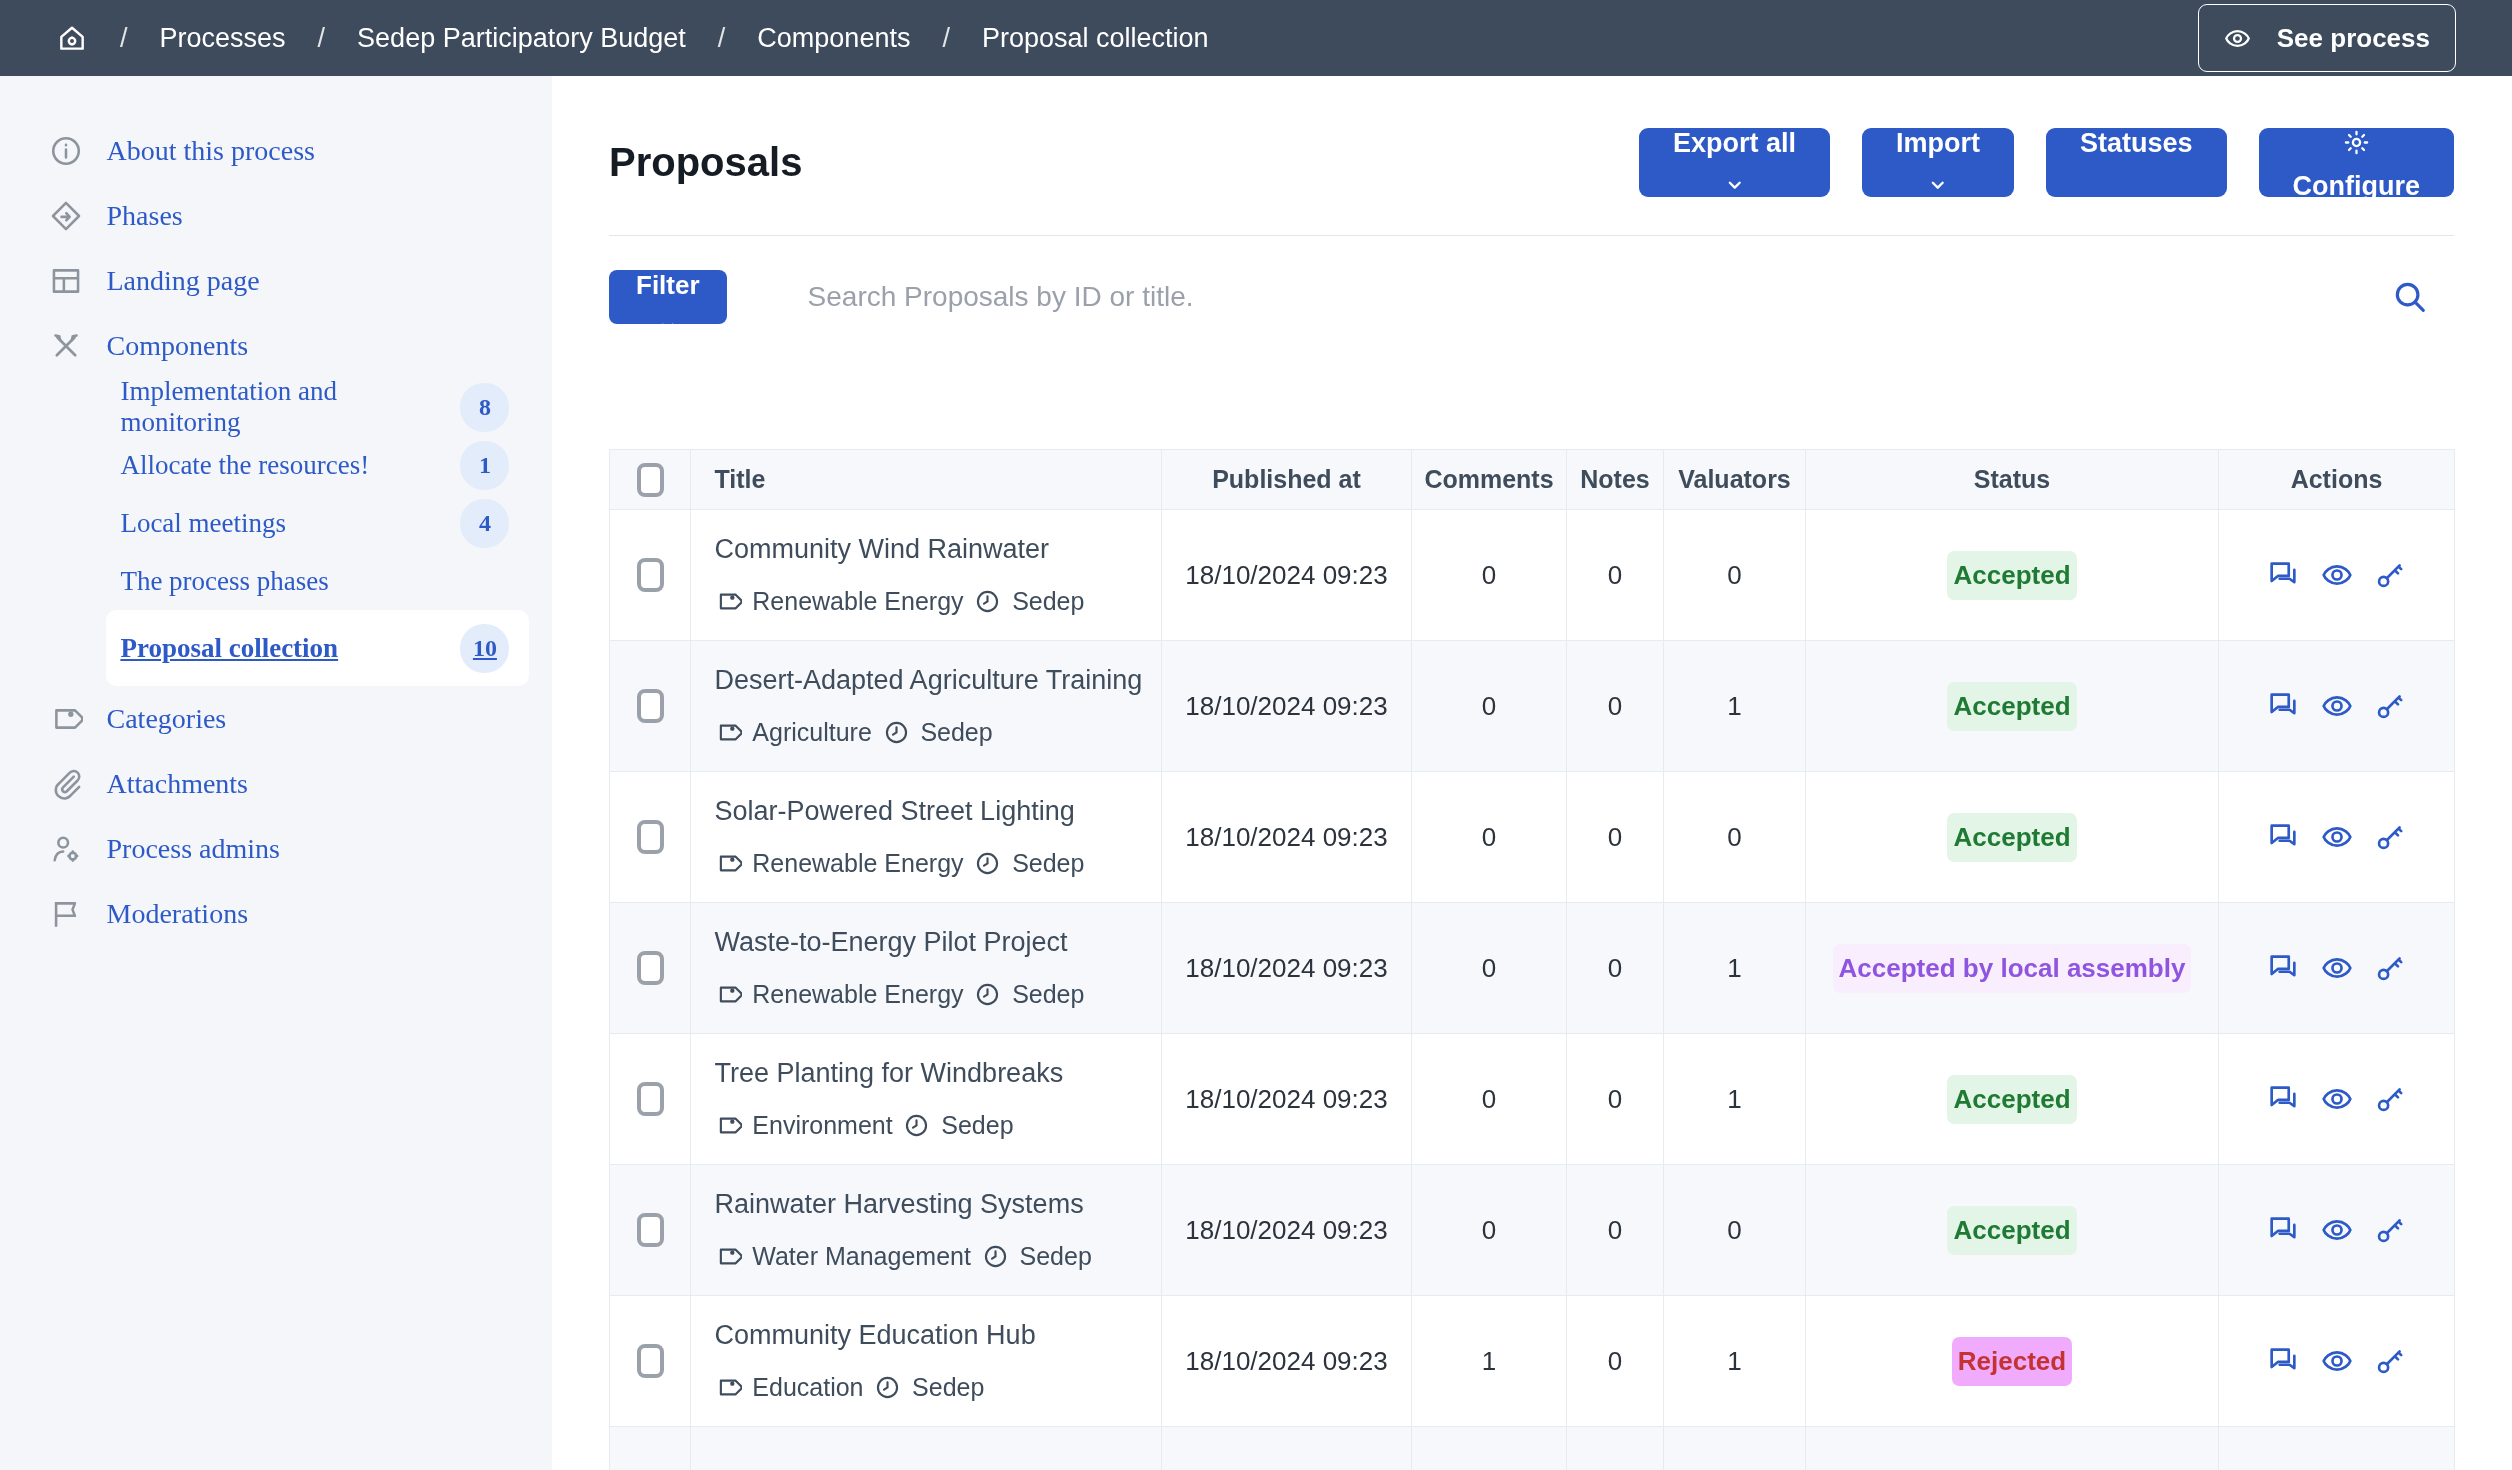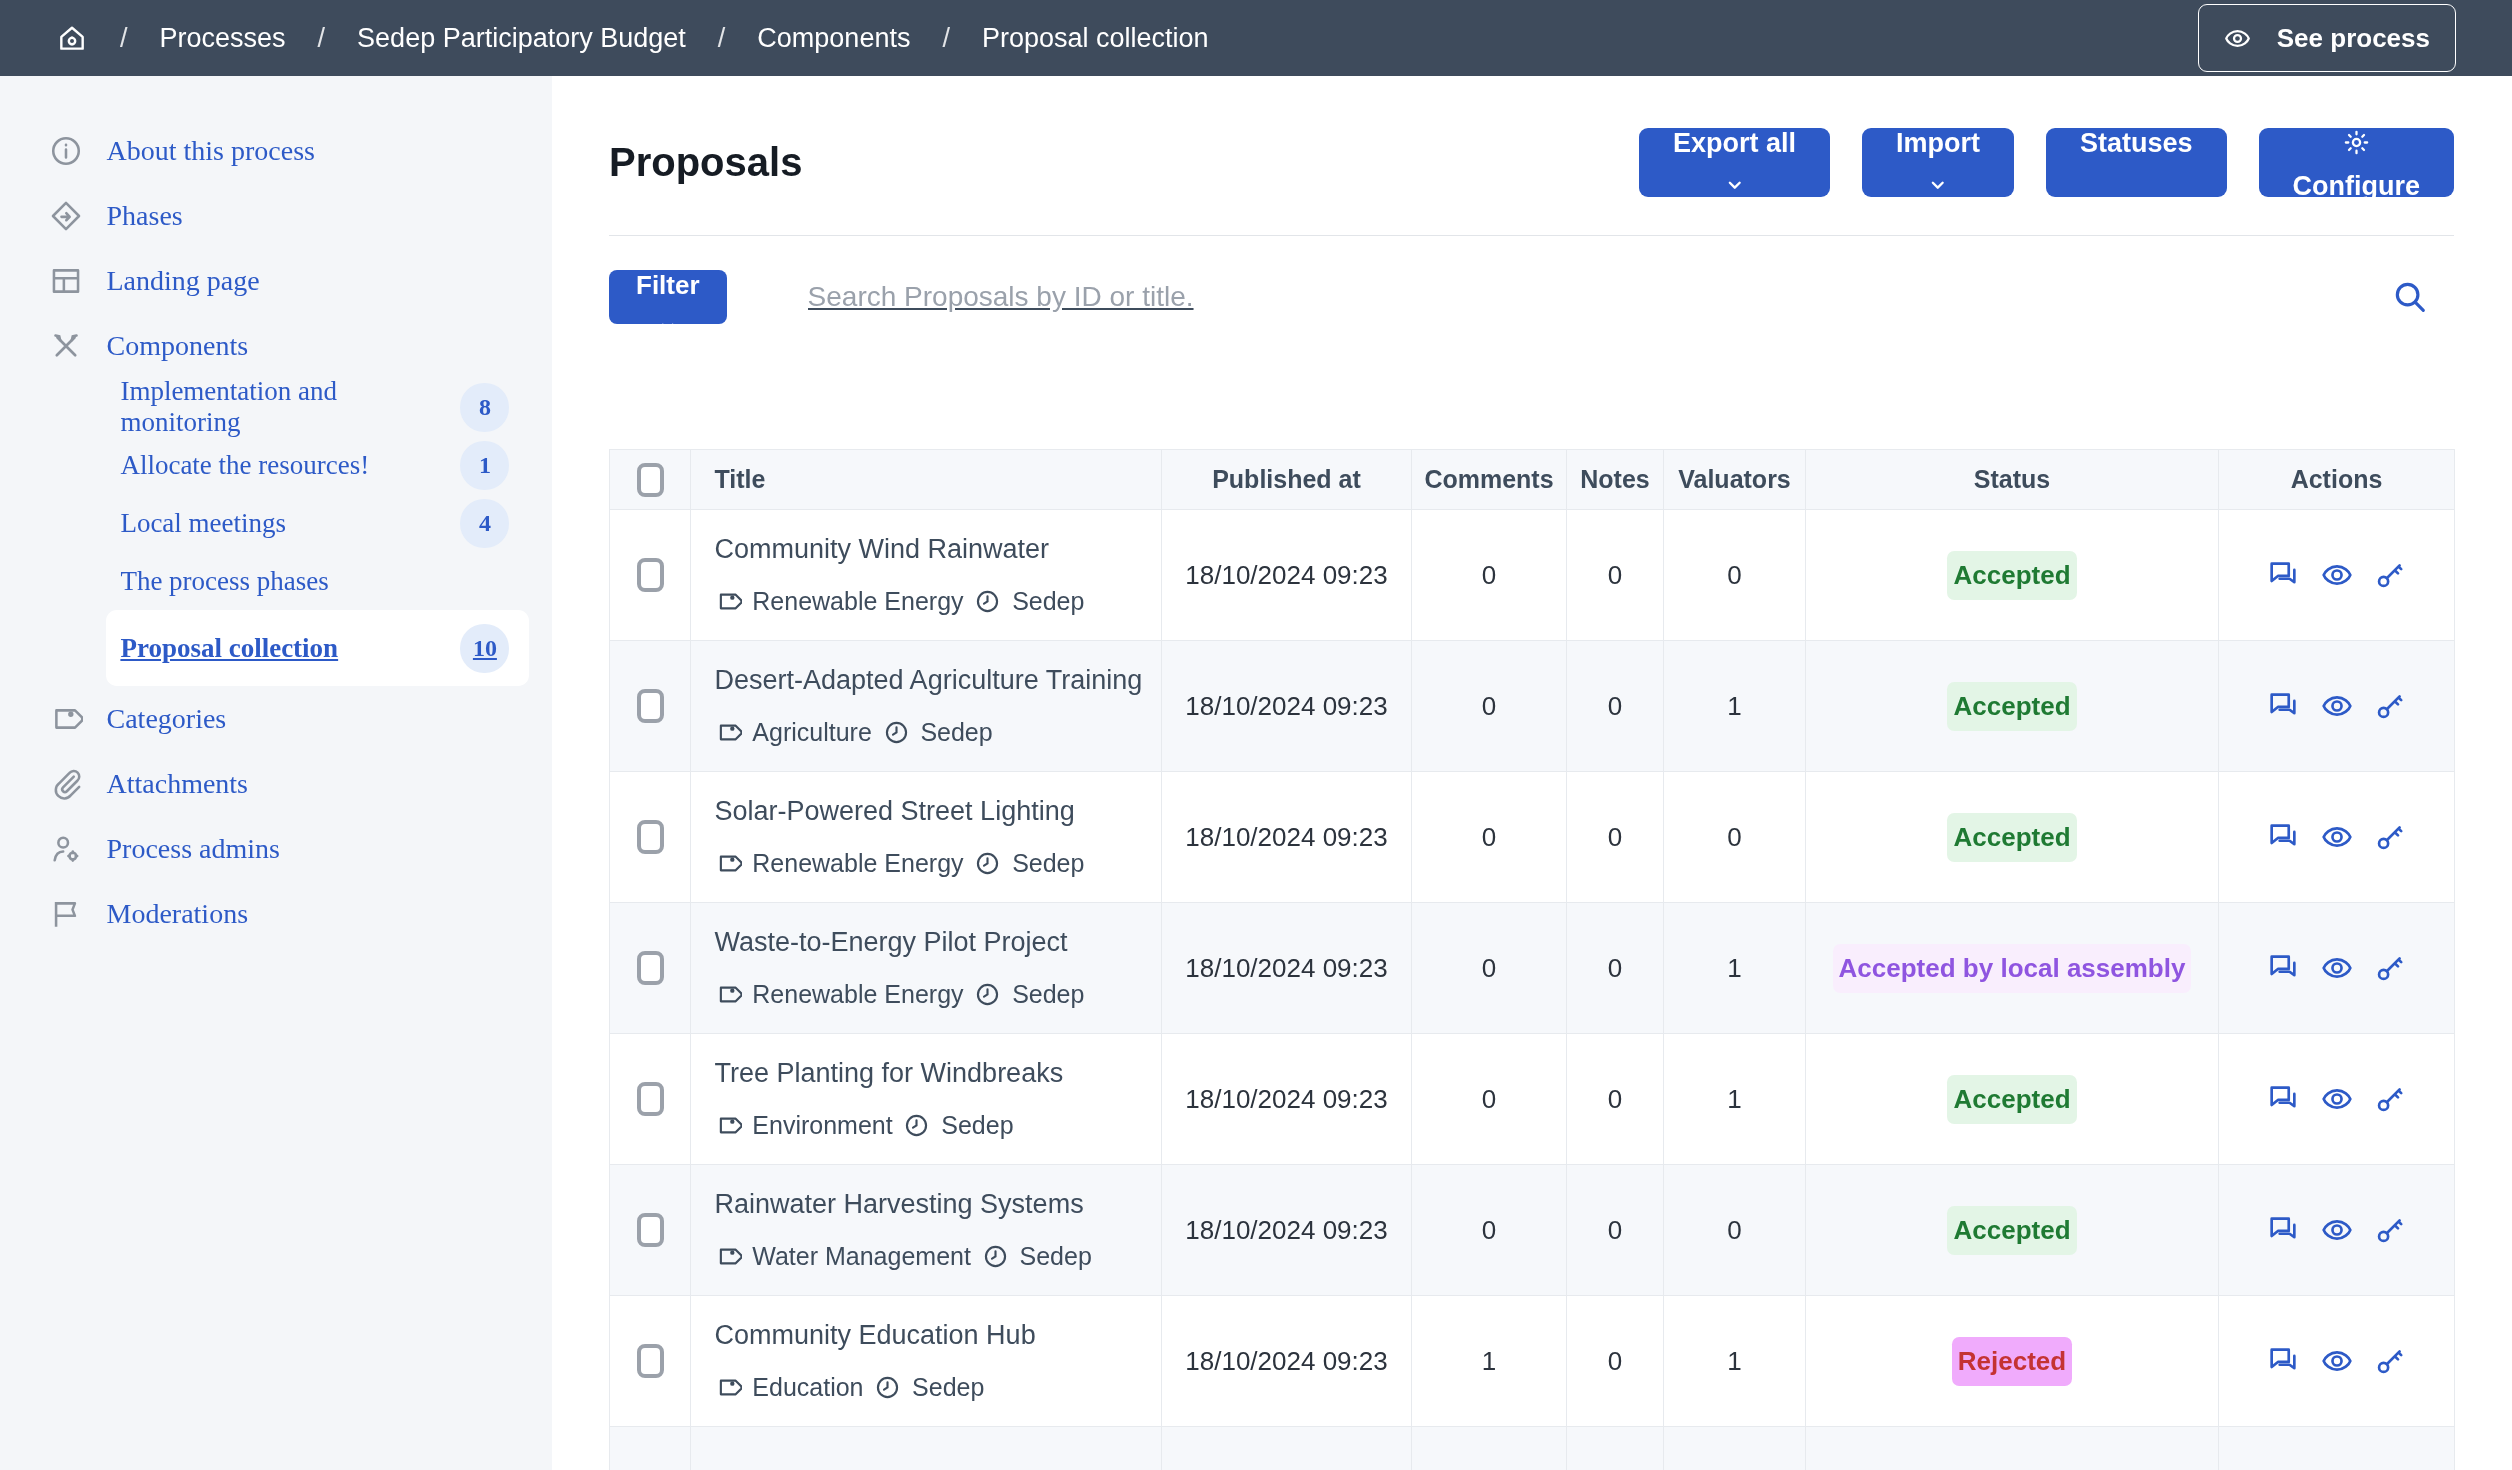--- a/index.html
+++ b/index.html
@@ -57,21 +57,21 @@
   .btn{display:flex;align-items:center;gap:14.4px;background:var(--blue);color:#fff;
     border:none;border-radius:9px;height:69px;padding:0 34px;font-size:27px;
     font-weight:700;cursor:pointer;font-family:inherit;flex-direction:column;}
   .btn .chev{width:23.5px;height:23.5px;}
   .head-divider{border-bottom:1.8px solid #e2e5e9;margin-top:38px;}
 
   
   .filter-row{display:flex;align-items:center;margin-top:34px;position:relative;}
   .btn-filter{height:54px;padding:0 27px;font-size:26px;border-radius:8px;}
   .search-input{flex:1;border:none;outline:none;font-size:28px;color:var(--dark);
-    padding:0 81px 0 81px;background:transparent;font-family:inherit;height:54px;text-decoration:underline;}
+    padding:0 81px 0 81px;background:transparent;font-family:inherit;height:54px;}
   .search-input::placeholder{color:#9aa1ab;}
   .search-ic{position:absolute;right:25px;width:38px;height:38px;color:var(--blue);
     cursor:pointer;}
 
   
   .table-wrap{margin-top:125px;}
   table{width:1845px;border-collapse:collapse;table-layout:fixed;}
   th,td{border:1.8px solid var(--border);}
   thead th{background:var(--row-alt);height:60px;font-size:25px;font-weight:700;
     color:var(--dark);text-align:center;}

